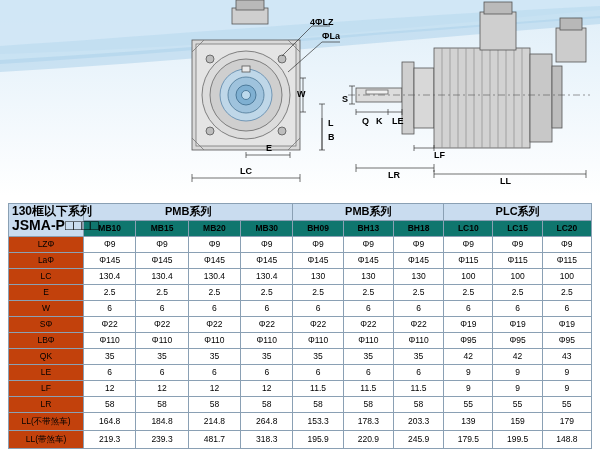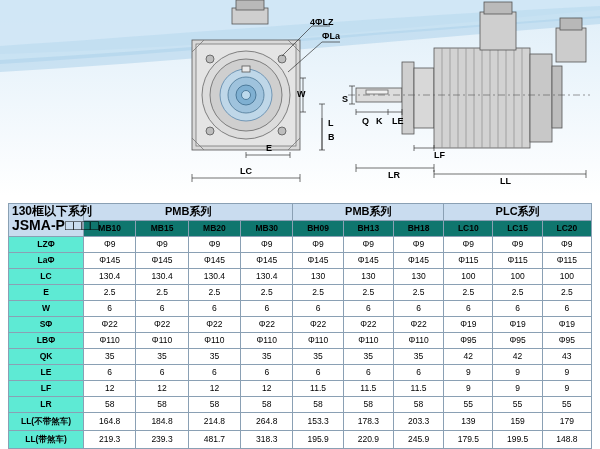--- a/index.html
+++ b/index.html
@@ -35,22 +35,22 @@
     height:15px;
     line-height:15px;
     white-space:nowrap;
     background:#ffffff;
   }
   #tbl th{
     background:#0f766e;
     font-weight:bold;
   }
   #tbl td.rowhead{
-    background:#5eead4;
-    font-weight:bold;
+    background:#c2410c;
+    font-weight:normal;
     width:74px;
   }
   #tbl td.tall{height:17px;line-height:17px;}
   .corner{
     position:relative;
     background:#c9dcef !important;
     height:32px !important;
     width:74px;
     padding:0;
   }

